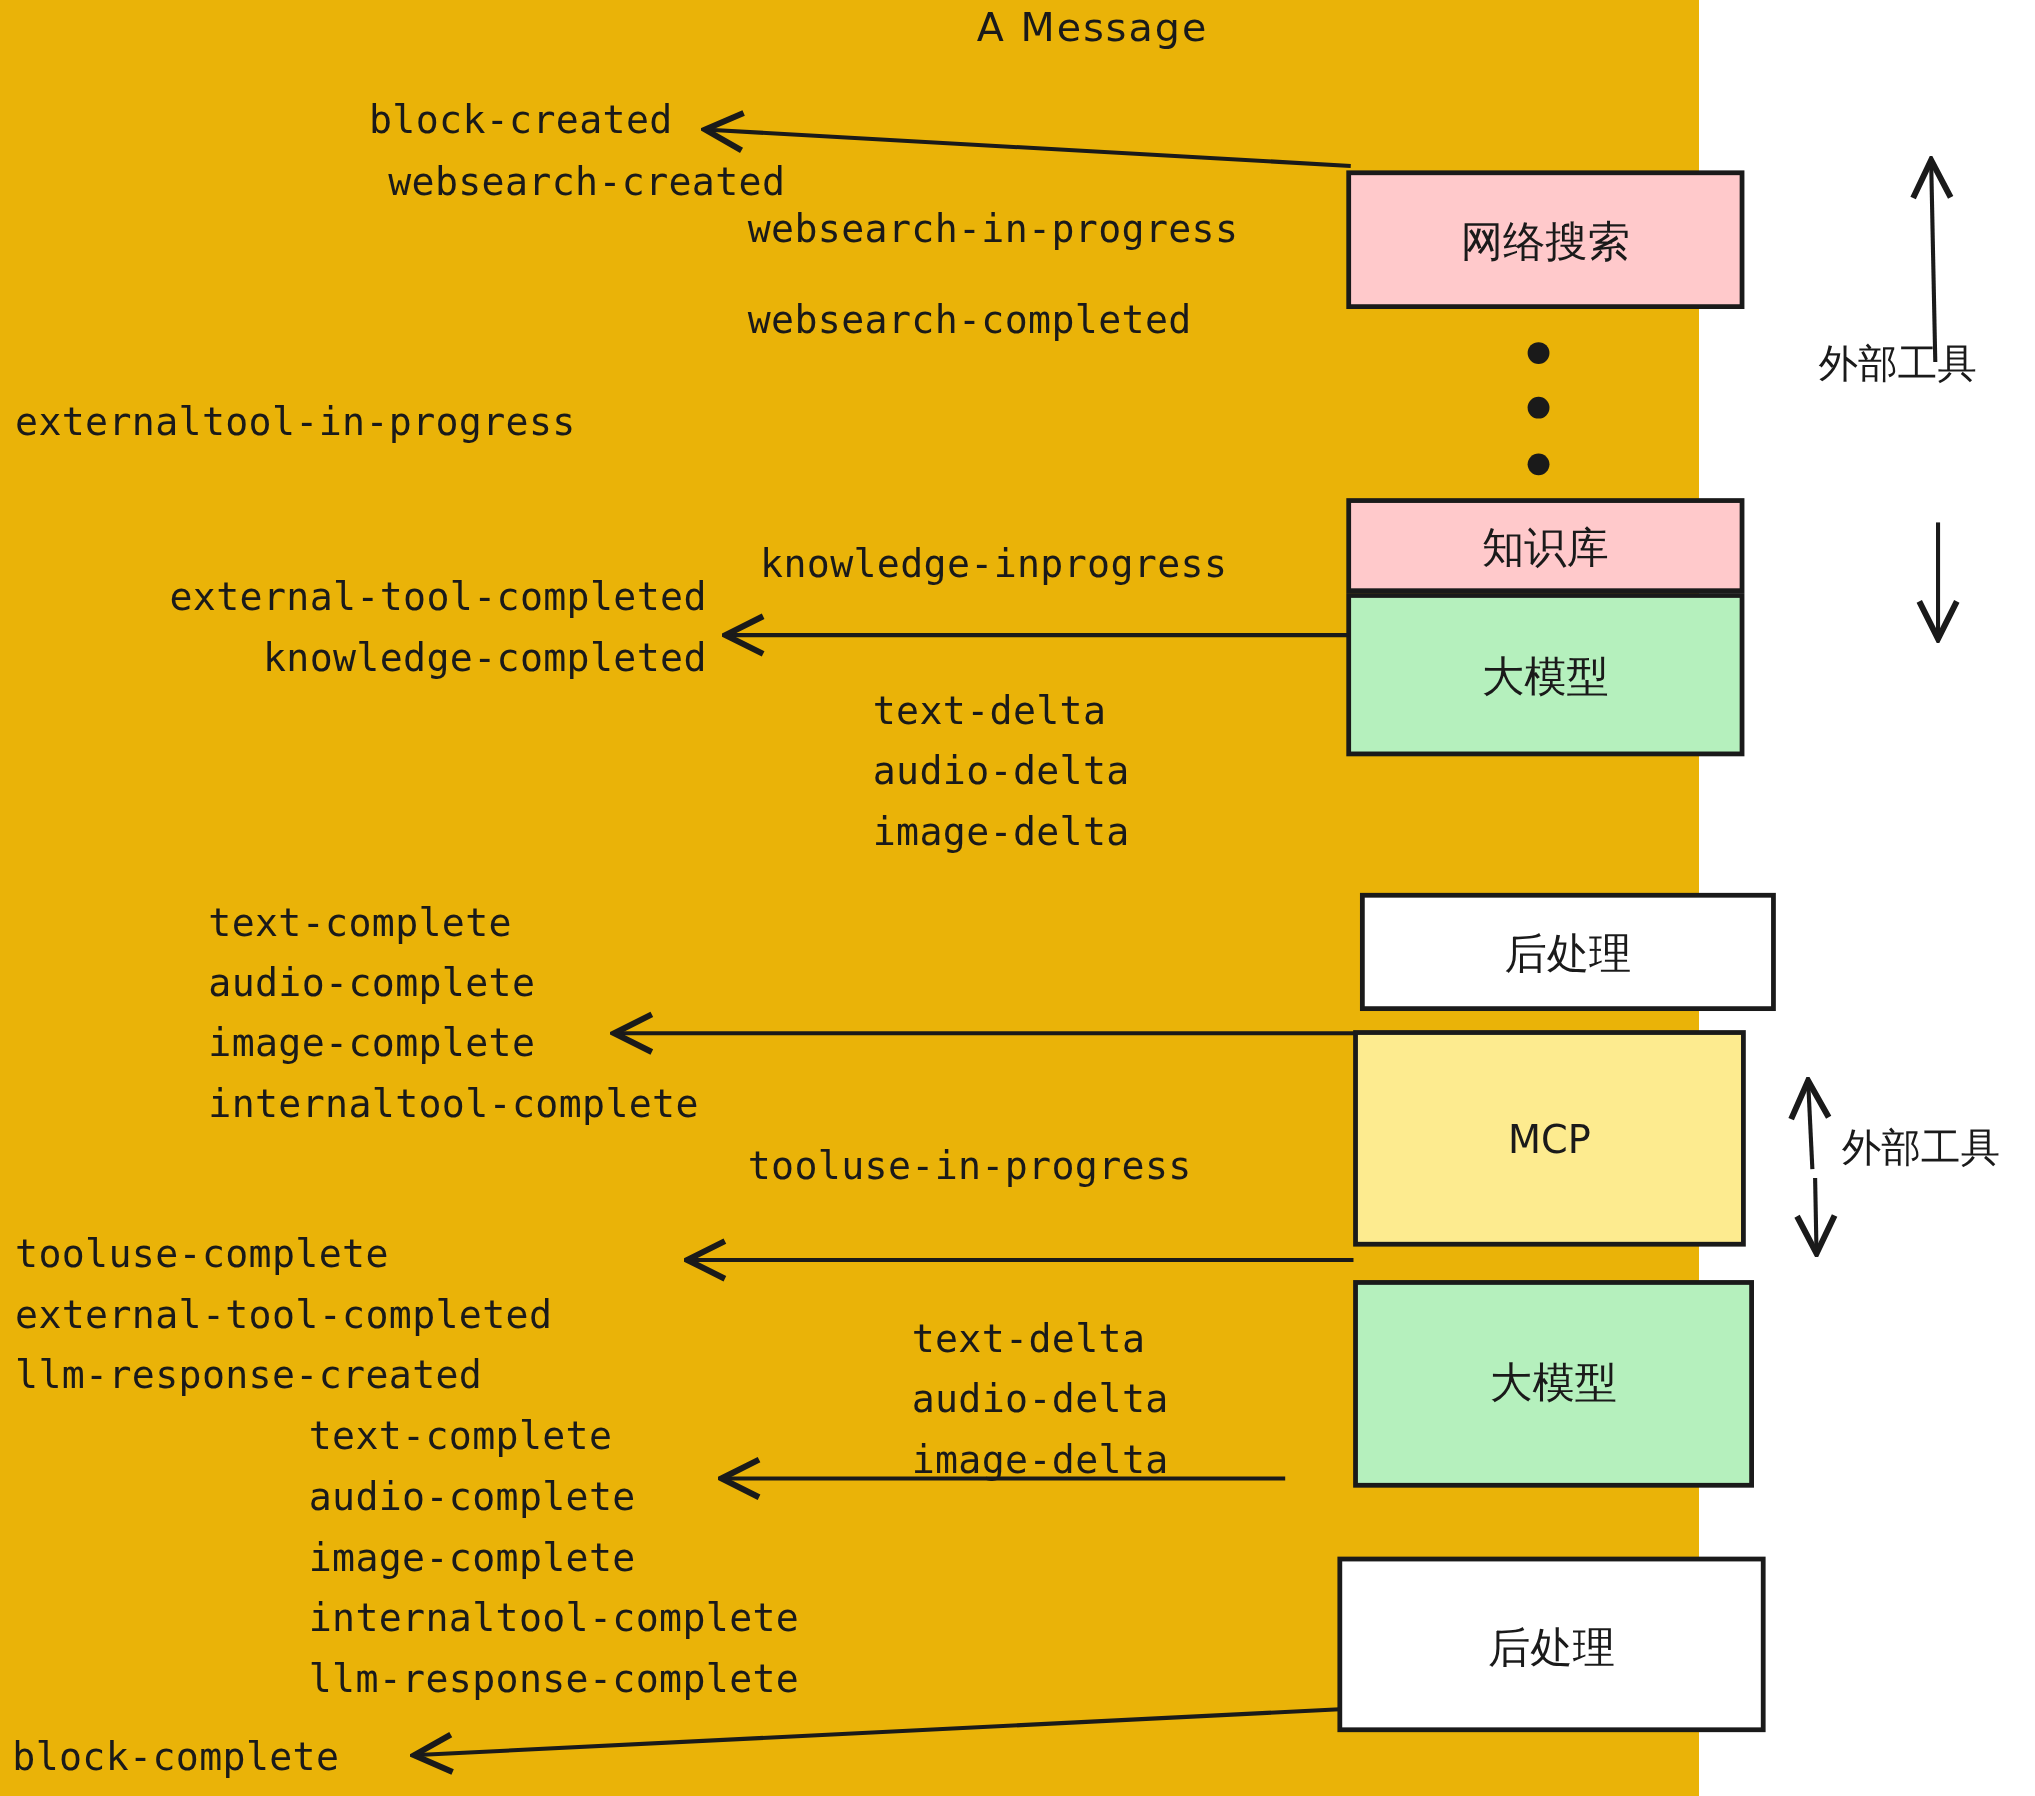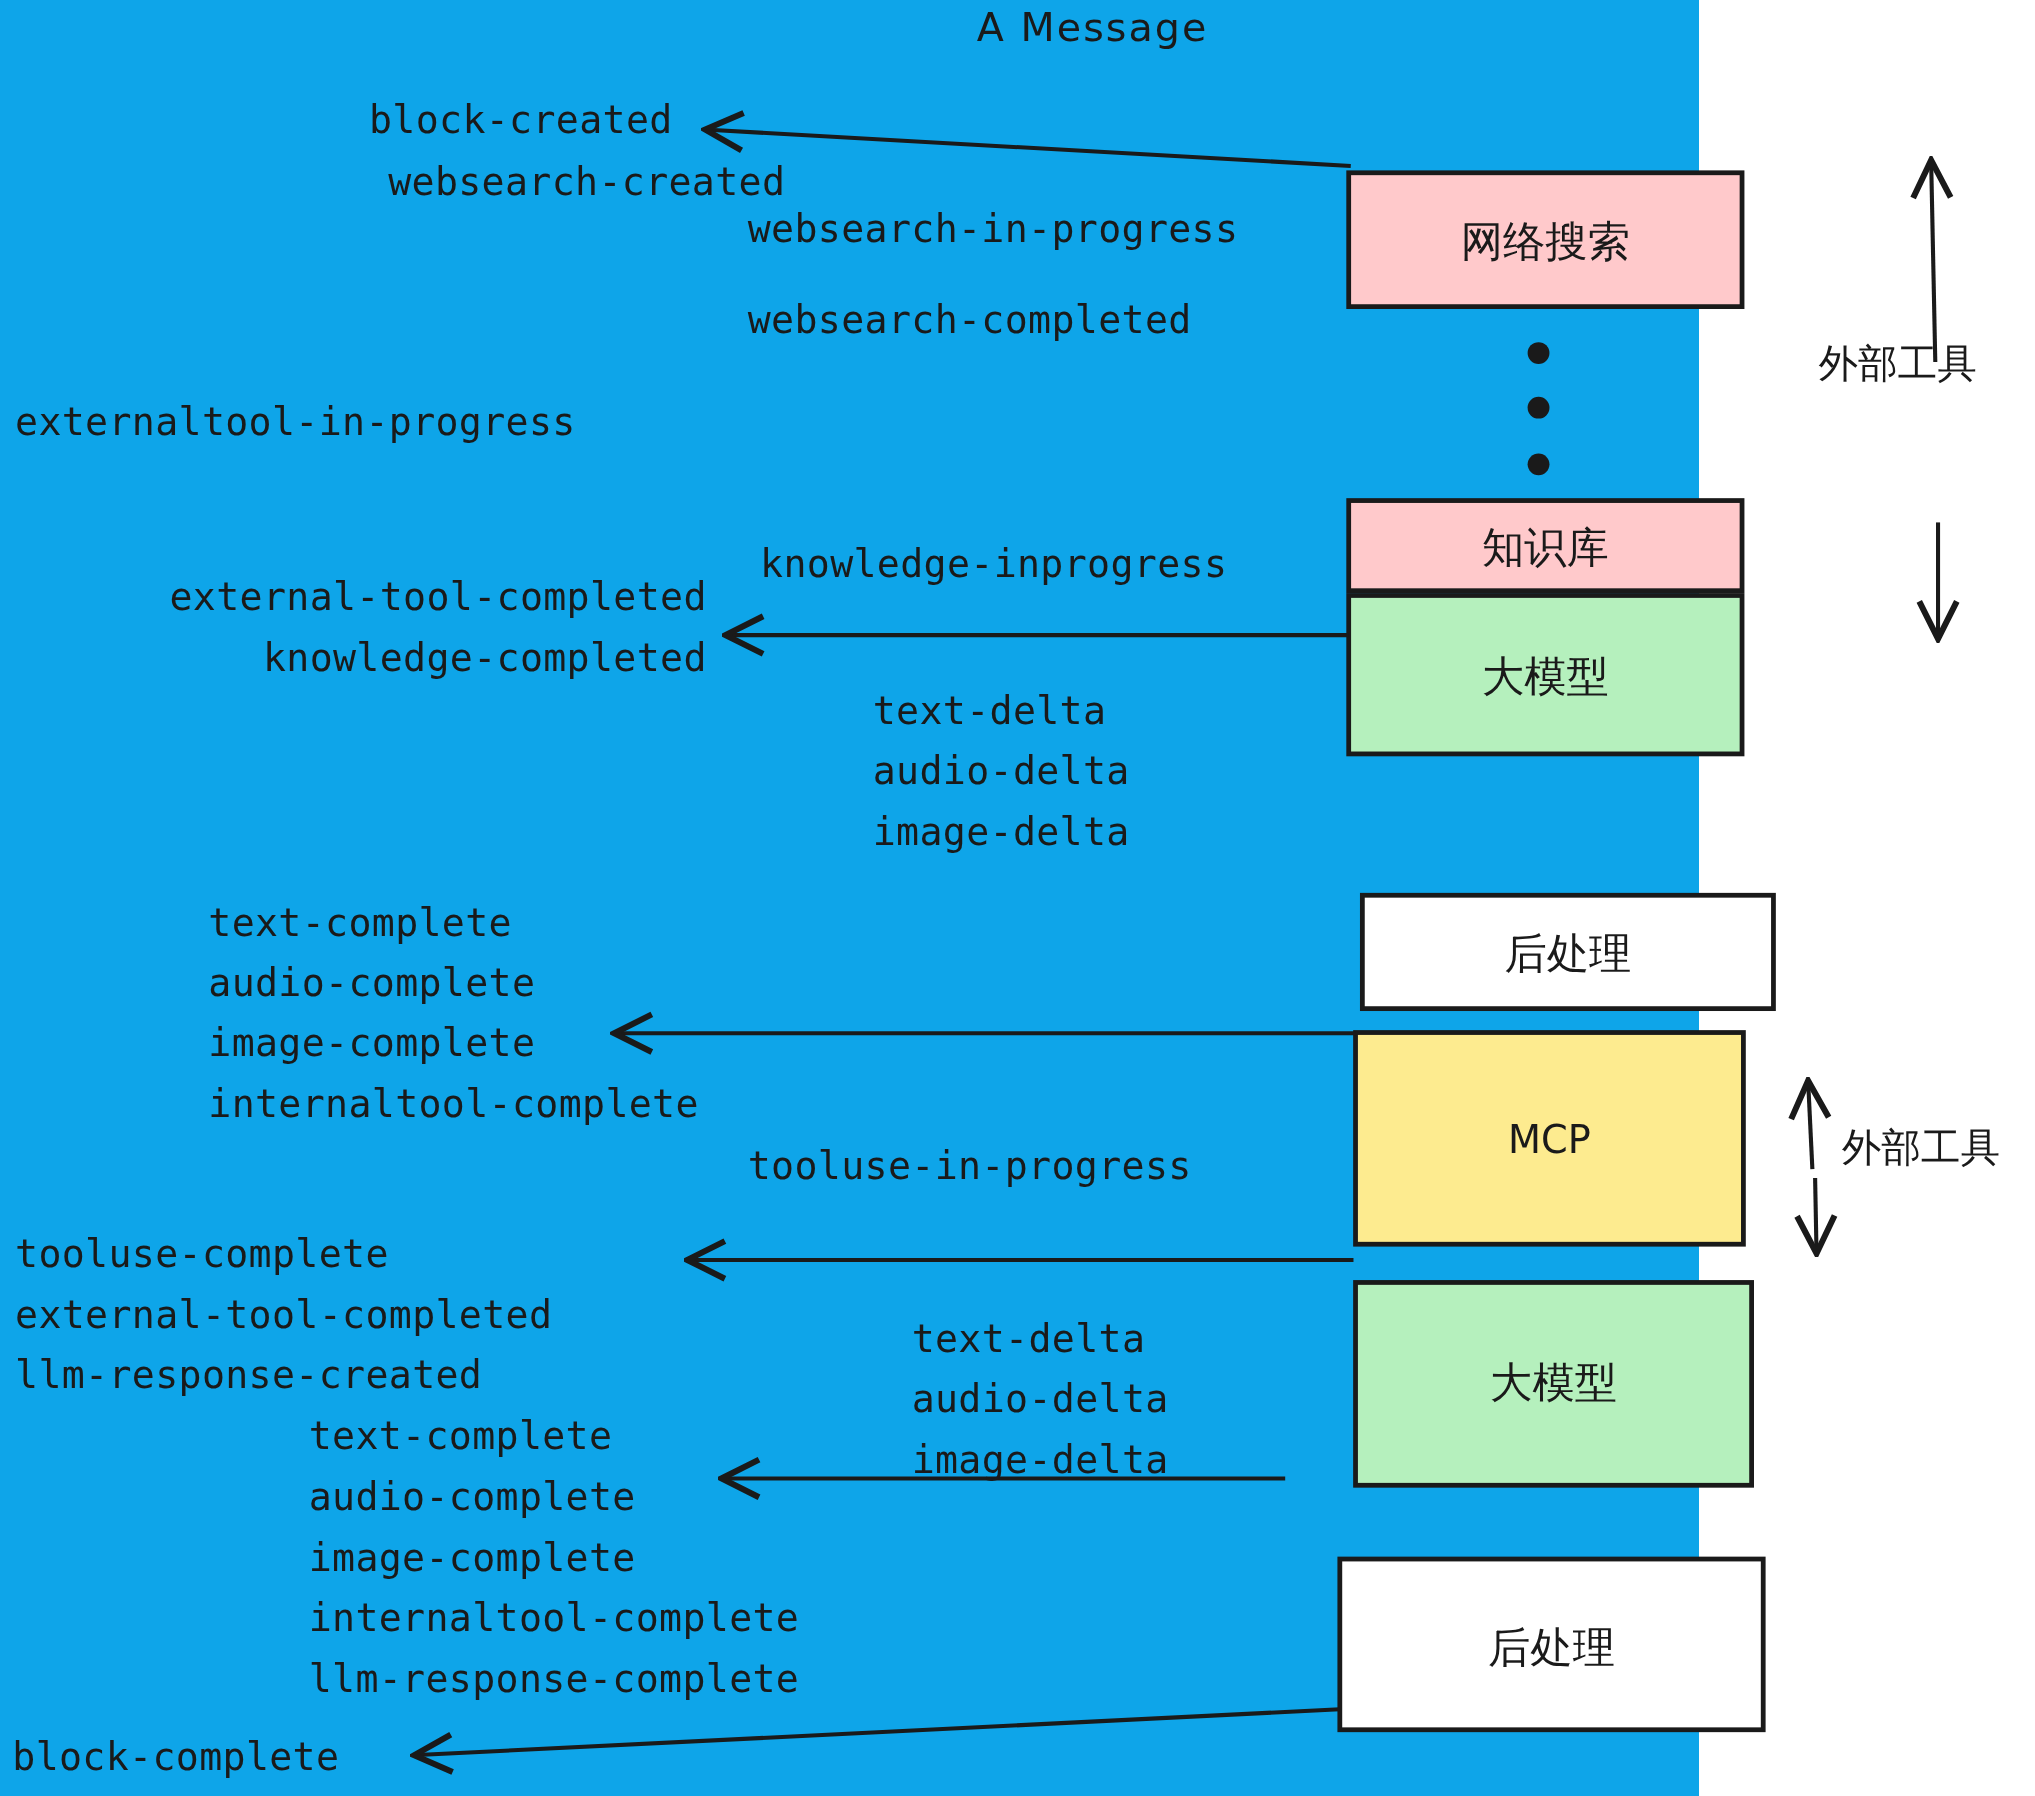--- a/index.html
+++ b/index.html
@@ -10,21 +10,21 @@
   body {
     width: 2035px;
     height: 1796px;
     overflow: hidden;
     font-family: "DejaVu Sans Mono", "Liberation Mono", monospace;
   }
   #stage {
     position: relative;
     width: 1699px;
     height: 1796px;
-    background: #0ea5e9;
+    background: #eab308;
   }
   svg.diagram {
     position: absolute;
     top: 0;
     left: 0;
     width: 2035px;
     height: 1796px;
     display: block;
   }
   .evt {

